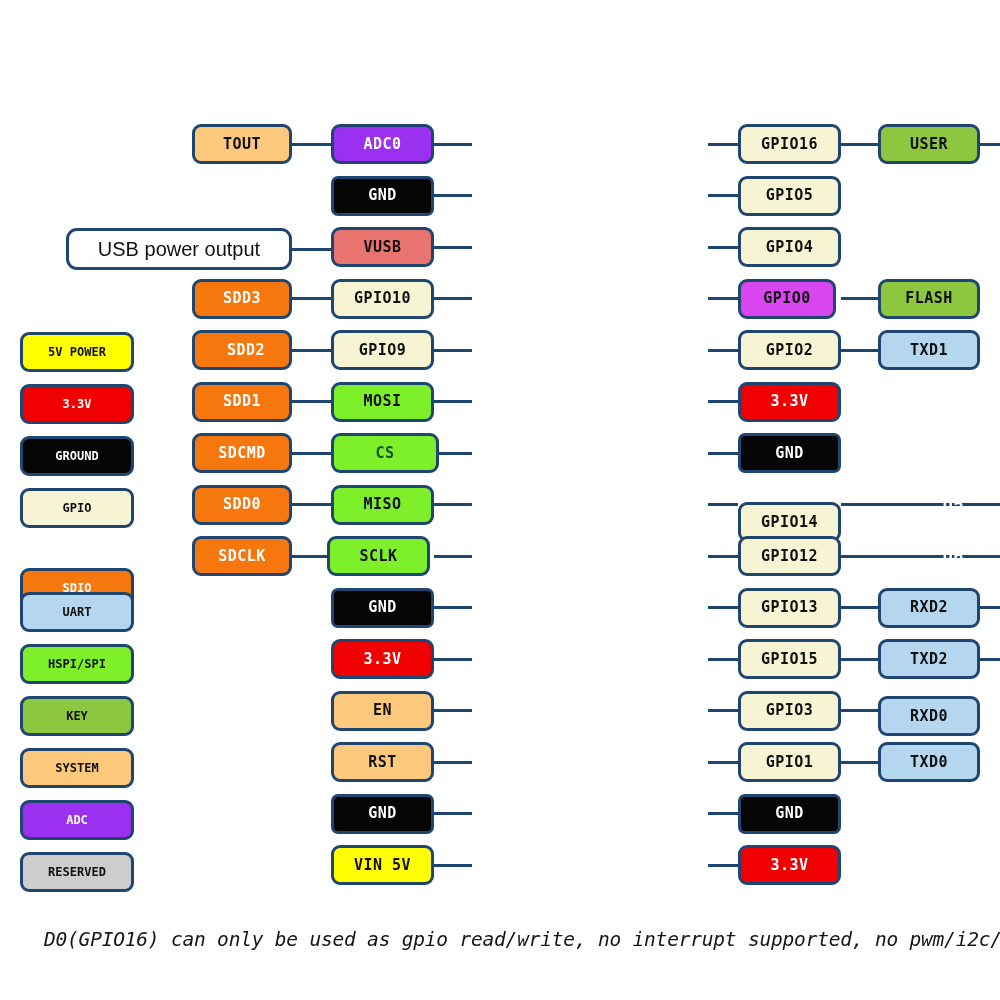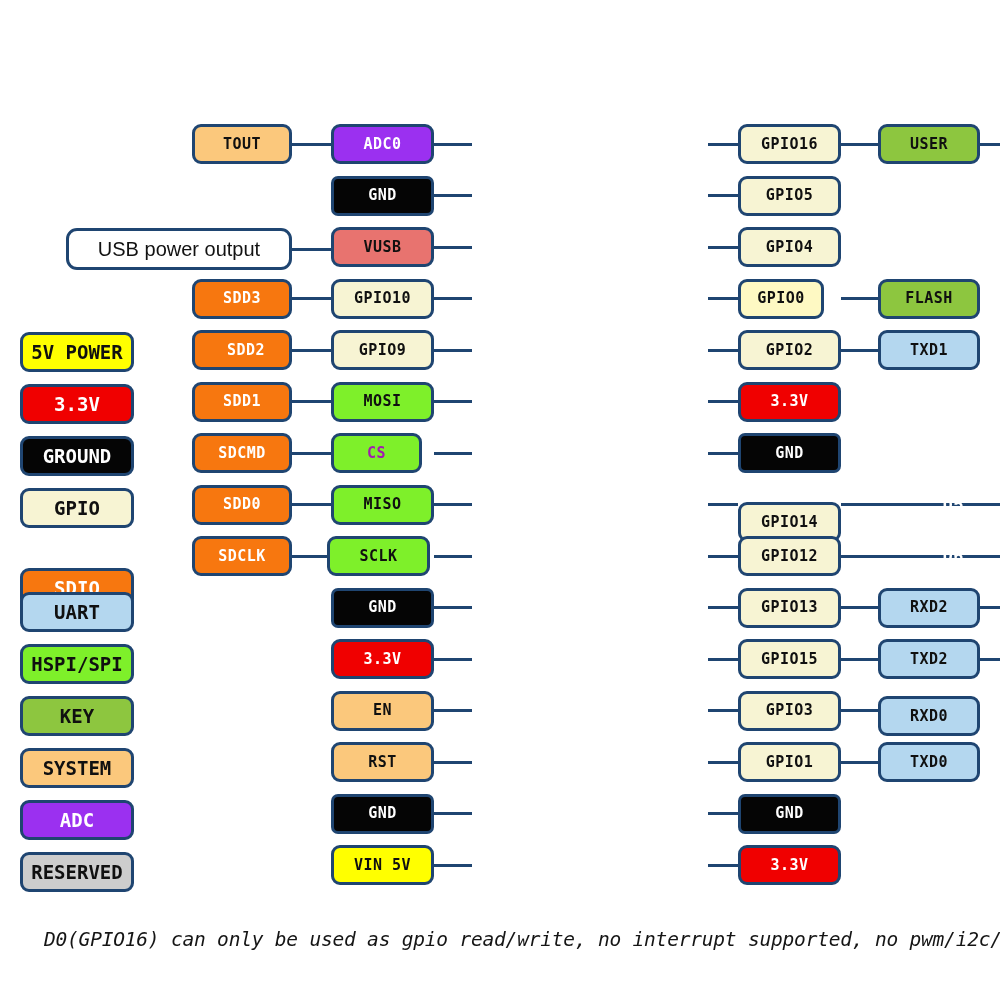--- a/index.html
+++ b/index.html
@@ -111,21 +111,21 @@
     width: 114px;
     height: 40px;
     box-sizing: border-box;
     border: 3px solid #1f4571;
     border-radius: 9px;
     display: flex;
     align-items: center;
     justify-content: center;
     font-family: "DejaVu Sans Mono", monospace;
     font-weight: bold;
-    font-size: 19px;
+    font-size: 12px;
     white-space: nowrap;
     z-index: 4;
   }
 </style>
 </head>
 <body>
 
 <div id="stage">
 
   <div id="wires">
@@ -218,39 +218,39 @@
       <div class="box" style="left: 331px; top: 124px; width: 103px; height: 40px; background: rgb(155, 48, 240); color: rgb(255, 255, 255);">ADC0</div>
       <div class="box" style="left: 192px; top: 124px; width: 100px; height: 40px; background: rgb(251, 200, 124); color: rgb(16, 16, 16);">TOUT</div>
       <div class="box" style="left: 331px; top: 175.5px; width: 103px; height: 40px; background: rgb(5, 5, 5); color: rgb(255, 255, 255); border-radius: 7px;">GND</div>
       <div class="box" style="left: 331px; top: 227px; width: 103px; height: 40px; background: rgb(232, 115, 111); color: rgb(16, 16, 16);">VUSB</div>
       <div class="box" style="left: 331px; top: 278.5px; width: 103px; height: 40px; background: rgb(247, 244, 211); color: rgb(16, 16, 16);">GPIO10</div>
       <div class="box" style="left: 192px; top: 278.5px; width: 100px; height: 40px; background: rgb(247, 119, 15); color: rgb(255, 255, 255);">SDD3</div>
       <div class="box" style="left: 331px; top: 330px; width: 103px; height: 40px; background: rgb(247, 244, 211); color: rgb(16, 16, 16);">GPIO9</div>
       <div class="box" style="left: 192px; top: 330px; width: 100px; height: 40px; background: rgb(247, 119, 15); color: rgb(255, 255, 255); padding-left: 8px;">SDD2</div>
       <div class="box" style="left: 331px; top: 381.5px; width: 103px; height: 40px; background: rgb(126, 240, 42); color: rgb(16, 16, 16);">MOSI</div>
       <div class="box" style="left: 192px; top: 381.5px; width: 100px; height: 40px; background: rgb(247, 119, 15); color: rgb(255, 255, 255);">SDD1</div>
-      <div class="box" style="left: 331px; top: 433px; width: 91px; height: 40px; background: rgb(126, 240, 42); color: #a21caf;">CS</div>
+      <div class="box" style="left: 331px; top: 433px; width: 108px; height: 40px; background: rgb(126, 240, 42); color: #14532d;">CS</div>
       <div class="box" style="left: 192px; top: 433px; width: 100px; height: 40px; background: rgb(247, 119, 15); color: rgb(255, 255, 255);">SDCMD</div>
       <div class="box" style="left: 331px; top: 484.5px; width: 103px; height: 40px; background: rgb(126, 240, 42); color: rgb(16, 16, 16);">MISO</div>
       <div class="box" style="left: 192px; top: 484.5px; width: 100px; height: 40px; background: rgb(247, 119, 15); color: rgb(255, 255, 255);">SDD0</div>
       <div class="box" style="left: 327px; top: 536px; width: 103px; height: 40px; background: rgb(126, 240, 42); color: rgb(16, 16, 16);">SCLK</div>
       <div class="box" style="left: 192px; top: 536px; width: 100px; height: 40px; background: rgb(247, 119, 15); color: rgb(255, 255, 255);">SDCLK</div>
       <div class="box" style="left: 331px; top: 587.5px; width: 103px; height: 40px; background: rgb(5, 5, 5); color: rgb(255, 255, 255); border-radius: 7px;">GND</div>
       <div class="box" style="left: 331px; top: 639px; width: 103px; height: 40px; background: rgb(240, 0, 0); color: rgb(255, 255, 255);">3.3V</div>
       <div class="box" style="left: 331px; top: 690.5px; width: 103px; height: 40px; background: rgb(251, 200, 124); color: rgb(16, 16, 16);">EN</div>
       <div class="box" style="left: 331px; top: 742px; width: 103px; height: 40px; background: rgb(251, 200, 124); color: rgb(16, 16, 16);">RST</div>
       <div class="box" style="left: 331px; top: 793.5px; width: 103px; height: 40px; background: rgb(5, 5, 5); color: rgb(255, 255, 255); border-radius: 7px;">GND</div>
       <div class="box" style="left: 331px; top: 845px; width: 103px; height: 40px; background: rgb(255, 255, 0); color: rgb(16, 16, 16);">VIN 5V</div>
     </div>
   <div id="right-col">
       <div class="box" style="left: 738px; top: 124px; width: 103px; height: 40px; background: rgb(247, 244, 211); color: rgb(16, 16, 16);">GPIO16</div>
       <div class="box" style="left: 878px; top: 124px; width: 102px; height: 40px; background: rgb(141, 198, 63); color: rgb(16, 16, 16);">USER</div>
       <div class="box" style="left: 738px; top: 175.5px; width: 103px; height: 40px; background: rgb(247, 244, 211); color: rgb(16, 16, 16);">GPIO5</div>
       <div class="box" style="left: 738px; top: 227px; width: 103px; height: 40px; background: rgb(247, 244, 211); color: rgb(16, 16, 16);">GPIO4</div>
-      <div class="box" style="left: 738px; top: 278.5px; width: 86px; height: 40px; background: #fef9c3; color: rgb(16, 16, 16);">GPIO0</div>
+      <div class="box" style="left: 738px; top: 278.5px; width: 98px; height: 40px; background: #d946ef; color: rgb(16, 16, 16);">GPIO0</div>
       <div class="box" style="left: 878px; top: 278.5px; width: 102px; height: 40px; background: rgb(141, 198, 63); color: rgb(16, 16, 16);">FLASH</div>
       <div class="box" style="left: 738px; top: 330px; width: 103px; height: 40px; background: rgb(247, 244, 211); color: rgb(16, 16, 16);">GPIO2</div>
       <div class="box" style="left: 878px; top: 330px; width: 102px; height: 40px; background: rgb(180, 215, 239); color: rgb(16, 16, 16);">TXD1</div>
       <div class="box" style="left: 738px; top: 381.5px; width: 103px; height: 40px; background: rgb(240, 0, 0); color: rgb(255, 255, 255);">3.3V</div>
       <div class="box" style="left: 738px; top: 433px; width: 103px; height: 40px; background: rgb(5, 5, 5); color: rgb(255, 255, 255); border-radius: 7px;">GND</div>
       <div class="box" style="left: 738px; top: 502px; width: 103px; height: 40px; background: rgb(247, 244, 211); color: rgb(16, 16, 16);">GPIO14</div>
       <div class="box" style="left: 738px; top: 536px; width: 103px; height: 40px; background: rgb(247, 244, 211); color: rgb(16, 16, 16);">GPIO12</div>
       <div class="box" style="left: 738px; top: 587.5px; width: 103px; height: 40px; background: rgb(247, 244, 211); color: rgb(16, 16, 16);">GPIO13</div>
       <div class="box" style="left: 878px; top: 587.5px; width: 102px; height: 40px; background: rgb(180, 215, 239); color: rgb(16, 16, 16);">RXD2</div>
       <div class="box" style="left: 738px; top: 639px; width: 103px; height: 40px; background: rgb(247, 244, 211); color: rgb(16, 16, 16);">GPIO15</div>

